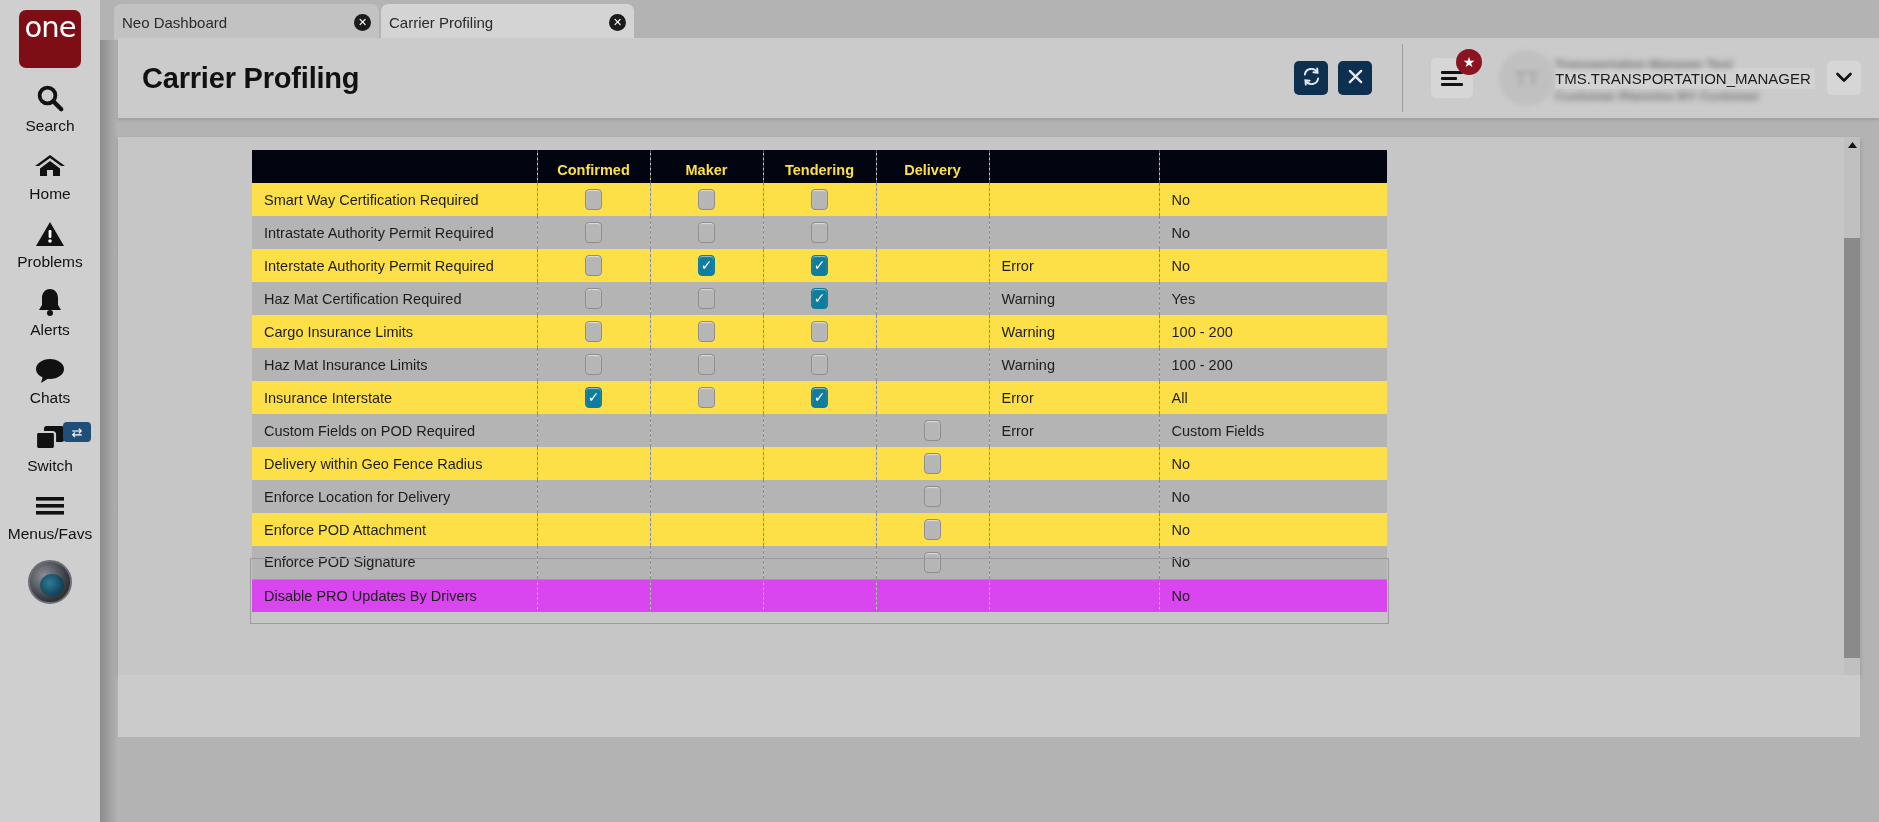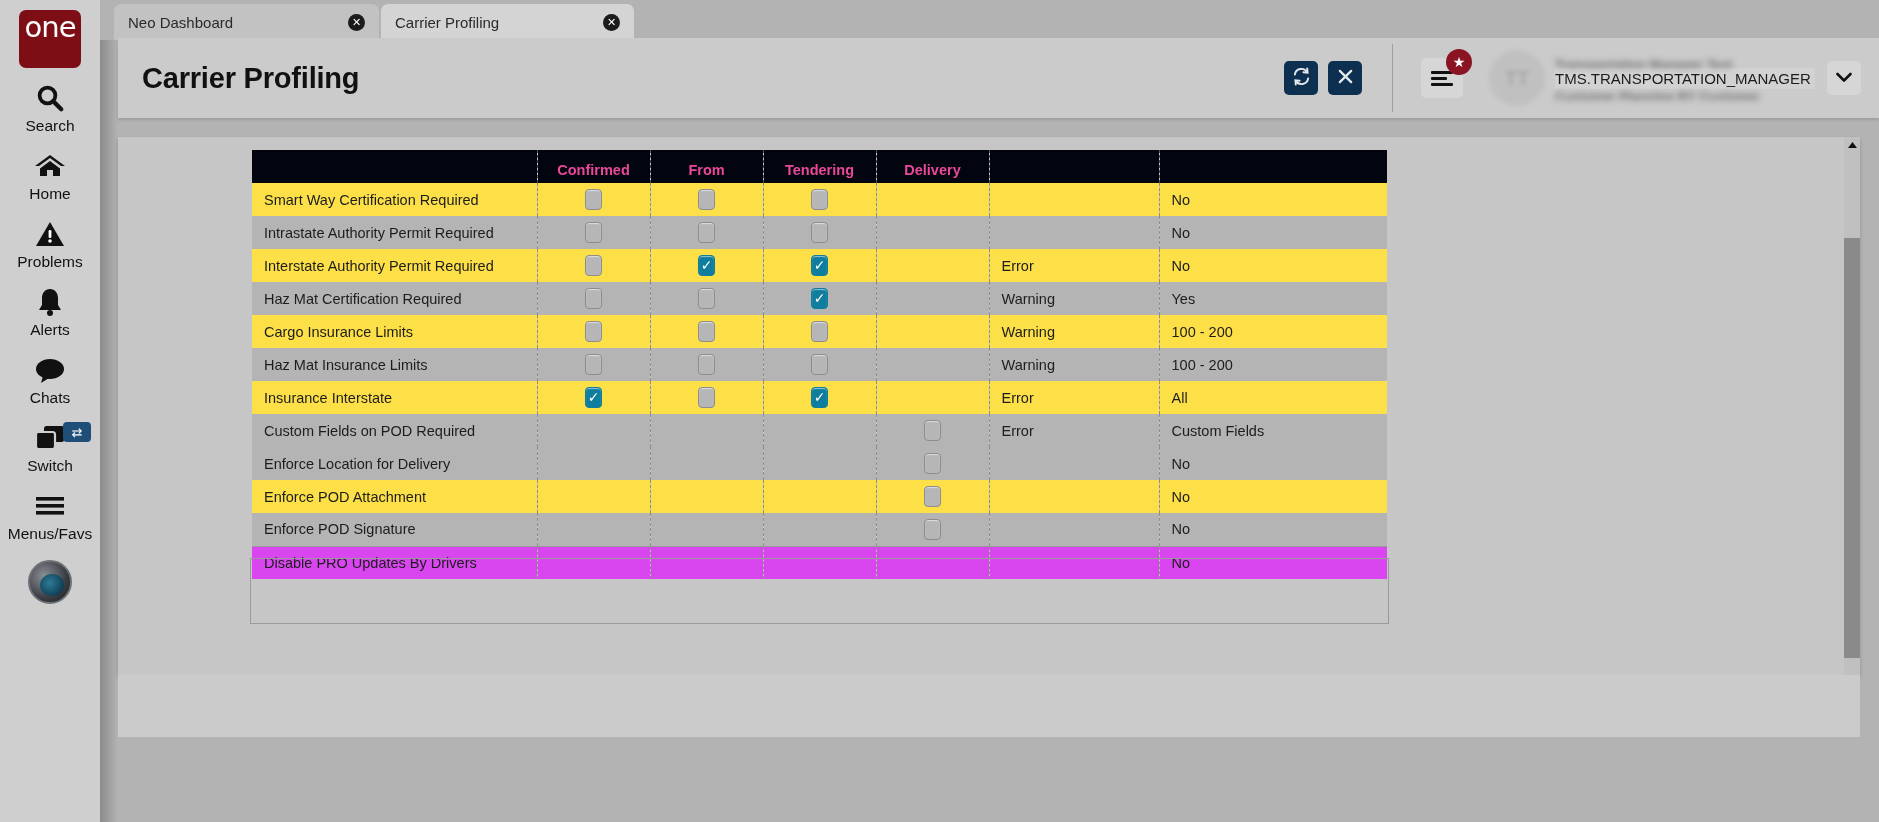--- a/index.html
+++ b/index.html
@@ -76,21 +76,21 @@
   
   #tabstrip {
     position:absolute; left: 100px; top: 0;
     width: 1779px; height: 40px;
     background: #b3b3b3;
   }
   .tab {
     position: absolute; top: 4px; height: 36px;
     border-radius: 7px 7px 0 0;
     display:flex; align-items:center;
-    padding: 0 14px;
+    padding: 0 8px;
     cursor: pointer;
   }
   .tab .tab-title {
     font-size: 15px; color:#2a2a2a; flex:1;
     white-space:nowrap; overflow:hidden;
   }
   .tab.inactive { left: 14px; width: 265px; background: #c2c2c2; }
   .tab.active   { left: 281px; width: 253px; background: #d4d4d4;
                   border-bottom: 3px solid #13384f; height: 39px; }
   .tab-close {
@@ -145,21 +145,21 @@
     font-size:14px; line-height:1;
   }
   .user-avatar {
     width:56px; height:56px; border-radius:50%;
     background:#c0c0c0; margin-left:26px;
     display:flex; align-items:center; justify-content:center;
     color:#a8a8a8; font-weight:bold; font-size:20px;
     filter: blur(2.2px);
   }
   .user-block {
-    margin-left:10px; width: 260px;
+    width: 260px;
     display:flex; flex-direction:column; justify-content:center;
     height:56px;
   }
   .user-line-blur {
     height:11px; color:#6a6a6a; font-size:13px;
     filter: blur(3px); white-space:nowrap; overflow:hidden;
     font-weight:bold;
   }
   .user-line-main {
     font-size: 15px; color:#1b1b1b; white-space:nowrap;
@@ -187,21 +187,21 @@
   table.grid {
     position:absolute;
     left: 134px; top: 13px;
     width: 1135px;
     border-collapse: collapse;
     table-layout: fixed;
     font-family:"Liberation Sans", sans-serif;
   }
   table.grid th {
     background: #02040f;
-    color: #ec4899;
+    color: #fde047;
     font-size: 14.5px;
     font-weight: bold;
     height: 28px;
     vertical-align: bottom;
     padding: 12px 0 5px 0;
     border-right: 1px dashed #4a4f5a;
     text-align:center;
     overflow:hidden;
   }
   table.grid th.col-name { border-right:1px dashed #4a4f5a; }
@@ -451,21 +451,21 @@
             <col style="width:113px">
           <col style="width:113px">
             <col style="width:113px">
             <col style="width:170px">
             <col style="width:228px">
         </colgroup>
         <thead>
           <tr>
             <th class="col-name"></th>
             <th>Confirmed</th>
-            <th>From</th>
+            <th>Maker</th>
             <th>Tendering</th>
             <th>Delivery</th>
             <th></th>
             <th></th>
           </tr>
         </thead>
         <tbody id="tbody">
             <tr class="r-odd">
               <td class="c-name">Smart Way Certification Required</td>
               <td class="c-check"><span class="cbx"></span></td>
@@ -531,20 +531,29 @@
             </tr>
             <tr class="r-even">
               <td class="c-name">Custom Fields on POD Required</td>
               <td class="c-check"></td>
               <td class="c-check"></td>
               <td class="c-check"></td>
               <td class="c-check"><span class="cbx"></span></td>
               <td class="c-val">Error</td>
               <td class="c-val c-link">Custom Fields</td>
             </tr>
+            <tr class="r-odd">
+              <td class="c-name">Delivery within Geo Fence Radius</td>
+              <td class="c-check"></td>
+              <td class="c-check"></td>
+              <td class="c-check"></td>
+              <td class="c-check"><span class="cbx"></span></td>
+              <td class="c-val"></td>
+              <td class="c-val">No</td>
+            </tr>
             <tr class="r-even">
               <td class="c-name">Enforce Location for Delivery</td>
               <td class="c-check"></td>
               <td class="c-check"></td>
               <td class="c-check"></td>
               <td class="c-check"><span class="cbx"></span></td>
               <td class="c-val"></td>
               <td class="c-val">No</td>
             </tr>
             <tr class="r-odd">

